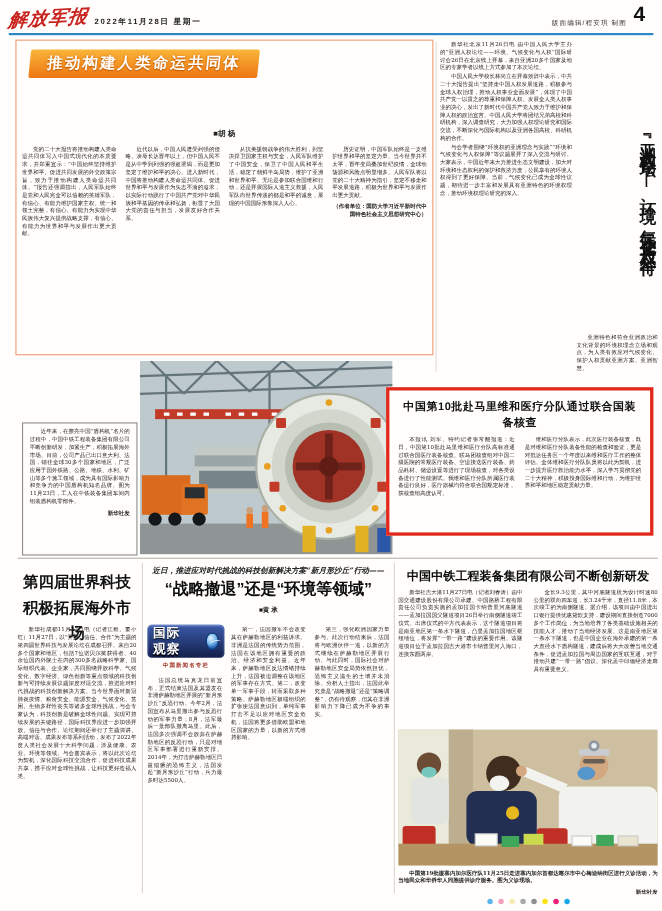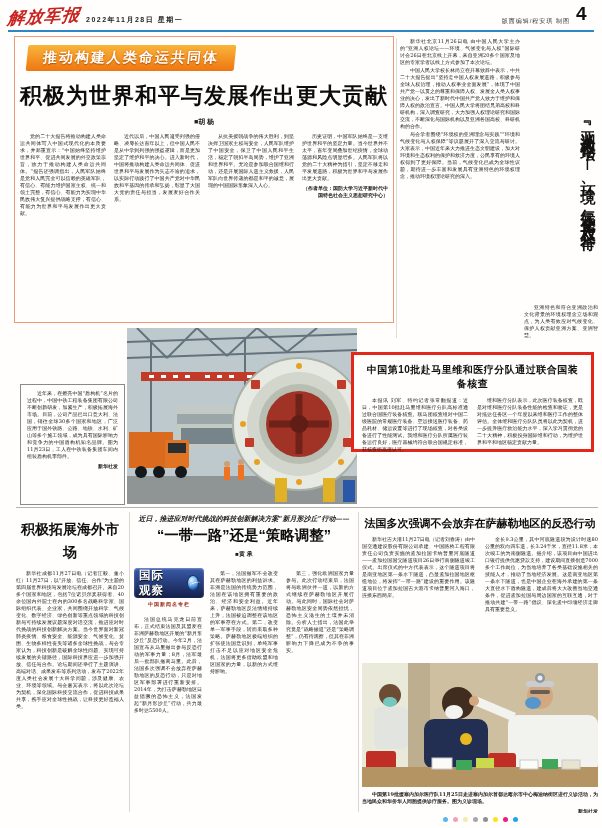--- a/index.html
+++ b/index.html
@@ -42,21 +42,21 @@
   
   .forum-body { left:400px; top:38px; width:120px; height:306px; overflow:hidden; }
   .forum-body p { margin-bottom:1px; }
   .col-rule-top { left:396px; top:38px; width:1px; height:300px; background:#e0ddd6; }
   .vertical-headline { left:527px; top:42px; width:70px; height:258px;
       writing-mode:vertical-rl; font-size:15px; font-weight:900; letter-spacing:3px;
       color:#111; margin:auto; display:flex; justify-content:center; }
   .forum-sub { left:524px; top:304px; width:74px; height:44px; overflow:hidden; }
 
   
-  .red-box { left:351px; top:352px; width:243px; height:100px; background:#fffefc;
+  .red-box { left:351px; top:352px; width:243px; height:135px; background:#fffefc;
       border:3px solid #e3271b; z-index:3; padding:5px 8px; }
   .red-headline { text-align:center; font-size:10px; font-weight:900; color:#111;
       letter-spacing:.5px; margin-top:3px; }
   .red-cols { display:flex; gap:9px; margin-top:6px; }
   .red-col { width:106px; height:80px; overflow:hidden; }
 
   
   .tbm-photo { left:127px; top:328px; width:230px; height:176px; z-index:1; overflow:hidden; }
   .caption-box { left:20px; top:384px; width:105px; height:121px; border:1px solid #8a8a8a;
       background:#fffefc; z-index:2; padding:5px 6px; overflow:hidden; }
@@ -110,21 +110,20 @@
 <div id="page">
 
   <div class="abs logo">解放军报</div>
   <div class="abs date">2022年11月28日 星期一</div>
   <div class="abs editor">版面编辑/程安琪 制图</div>
   <div class="abs pagenum">4</div>
   <div class="abs header-rule"></div>
 
   <div class="abs lead-box">
     <div class="lead-badge">推动构建人类命运共同体</div>
-    <div class="lead-headline">积极为世界和平与发展作出更大贡献</div>
     <div class="lead-byline">■胡 杨</div>
     <div class="lead-cols">
       <div class="lead-col smalltext">党的二十大报告将推动构建人类命运共同体写入中国式现代化的本质要求，并郑重宣示：“中国始终坚持维护世界和平、促进共同发展的外交政策宗旨，致力于推动构建人类命运共同体。”报告还强调指出，人民军队始终是党和人民完全可以信赖的英雄军队，有信心、有能力维护国家主权、统一和领土完整，有信心、有能力为实现中华民族伟大复兴提供战略支撑，有信心、有能力为世界和平与发展作出更大贡献。</div>
       <div class="lead-col smalltext">近代以后，中国人民遭受列强的侵略、凌辱长达百年以上，但中国人民不是从中学到列强的强盗逻辑，而是更加坚定了维护和平的决心。进入新时代，中国将推动构建人类命运共同体、促进世界和平与发展作为矢志不渝的追求，以实际行动践行了中国共产党对中华民族和平基因的传承和弘扬，彰显了大国大党的责任与担当，发展友好合作关系。</div>
       <div class="lead-col smalltext">从抗美援朝战争的伟大胜利，到坚决捍卫国家主权与安全，人民军队维护了中国安全，保卫了中国人民和平生活，稳定了朝鲜半岛局势，维护了亚洲和世界和平。无论是参加联合国维和行动，还是开展国际人道主义救援，人民军队向世界传递的都是和平的诚意，展现的中国国际形象深入人心。</div>
       <div class="lead-col">
         <div class="smalltext">历史证明，中国军队始终是一支维护世界和平的坚定力量。当今世界并不太平，百年变局叠加世纪疫情，全球动荡源和风险点明显增多。人民军队将以党的二十大精神为指引，坚定不移走和平发展道路，积极为世界和平与发展作出更大贡献。</div>
         <div class="tailnote">（作者单位：国防大学习近平新时代中国特色社会主义思想研究中心）</div>
       </div>
     </div>
@@ -226,37 +225,38 @@
       <div class="red-col smalltext">本报讯 刘军、特约记者张常翻报道：近日，中国第10批赴马里维和医疗分队高标准通过联合国医疗装备核查。联马团核查组对中国二级医院的常规医疗装备、空运接送医疗装备、药品耗材、储运设置等进行了现场核查，对各类设备进行了性能测试。我维和医疗分队所属医疗装备运行良好，医疗器械均符合联合国规定标准，获核查组高度认可。</div>
       <div class="red-col smalltext">维和医疗分队表示，此次医疗装备核查，既是对维和医疗分队装备性能的检查和验证，更是对抵达任务区一个年度以来维和医疗工作的整体评估。全体维和医疗分队队员将以此为契机，进一步提升医疗救治能力水平，深入学习贯彻党的二十大精神，积极投身国际维和行动，为维护世界和平和地区稳定贡献力量。</div>
     </div>
   </div>
 
   <div class="abs bottom-rule"></div>
   <div class="abs v-rule1"></div>
   <div class="abs v-rule2"></div>
 
   <div class="abs sci-headline">
+    <div>第四届世界科技</div>
     <div>积极拓展海外市场</div>
   </div>
   <div class="abs sci-body smalltext">新华社成都11月27日电（记者江毅、董小红）11月27日，以“开放、信任、合作”为主题的第四届世界科技与发展论坛在成都召开。来自20多个国家和地区，包括7位诺贝尔奖获得者、40余位国内外院士在内的300多名战略科学家、国际组织代表、企业家，共同围绕开放科学、气候变化、数字经济、绿色创新等重点领域的科技创新与可持续发展议题深度对话交流，推进应对时代挑战的科技创新解决方案。当今世界面对新冠肺炎疫情、粮食安全、能源安全、气候变化、贫困、生物多样性丧失等诸多全球性挑战，与会专家认为，科技创新是破解全球性问题、实现可持续发展的关键路径，国际科技界应进一步加强开放、信任与合作。论坛期间还举行了主题演讲、高端对话、成果发布等系列活动，发布了2022年度人类社会发展十大科学问题，涉及健康、农业、环境等领域。与会嘉宾表示，将以此次论坛为契机，深化国际科技交流合作，促进科技成果共享，携手应对全球性挑战，让科技更好造福人类。</div>
 
   <div class="abs obs-kicker">近日，推进应对时代挑战的科技创新解决方案“新月形沙丘”行动——</div>
-  <div class="abs obs-headline">“一带一路”还是“策略调整”</div>
+  <div class="abs obs-headline">“战略撤退”还是“环境等领域”</div>
   <div class="abs obs-byline">■黄 承</div>
   <div class="abs obs-badge">
     <span class="obs-badge-title">国际观察</span>
     <span class="globe"></span>
   </div>
   <div class="abs obs-badge-sub">中国新闻名专栏</div>
   <div class="abs obs-col1 smalltext">法国总统马克龙日前宣布，正式结束法国及其盟友在非洲萨赫勒地区开展的“新月形沙丘”反恐行动。今年2月，法国宣布从马里撤出参与反恐行动的军事力量；8月，法军最后一批部队撤离马里。此后，法国多次强调不会放弃在萨赫勒地区的反恐行动，只是对地区军事部署进行重新安排。2014年，为打击萨赫勒地区日益猖獗的恐怖主义，法国发起“新月形沙丘”行动，兵力最多时达5500人。</div>
   <div class="abs obs-col2 smalltext">第一，法国撤军不会改变其在萨赫勒地区的利益诉求。非洲是法国的传统势力范围，法国在该地区拥有重要的政治、经济和安全利益。近年来，萨赫勒地区反法情绪持续上升，法国被迫调整在该地区的军事存在方式。第二，改变单一军事手段，转而采取多种策略。萨赫勒地区极端组织的扩张使法国意识到，单纯军事打击不足以应对地区安全危机，法国将更多借助欧盟和地区国家的力量，以新的方式维持影响。</div>
   <div class="abs obs-col3 smalltext">第三，强化欧洲国家力量参与。此次行动结束后，法国将与欧洲伙伴一道，以新的方式继续在萨赫勒地区开展行动。与此同时，国际社会对萨赫勒地区安全局势依然担忧，恐怖主义滋生的土壤并未消除。分析人士指出，法国此举究竟是“战略撤退”还是“策略调整”，仍有待观察，但其在非洲影响力下降已成为不争的事实。</div>
 
-  <div class="abs tunnel-headline">法国多次强调不会放弃在萨赫勒地区的反恐行动</div>
+  <div class="abs tunnel-headline">中国中铁工程装备集团有限公司不断创新研发</div>
   <div class="abs tunnel-cols">
     <div class="tunnel-col smalltext">新华社吉大港11月27日电（记者刘春涛）由中国交通建设股份有限公司承建、中国路桥工程有限责任公司负责实施的孟加拉国卡纳普里河底隧道——孟加拉国国父隧道项目26日举行南侧隧道竣工仪式。出席仪式的中方代表表示，这个隧道项目将是南亚地区第一条水下隧道，凸显孟加拉国地区枢纽地位，将发挥“一带一路”建设的重要作用。该隧道项目位于孟加拉国吉大港市卡纳普里河入海口，连接东西两岸。</div>
     <div class="tunnel-col smalltext">全长9.3公里，其中河底隧道段为设计时速80公里的双向四车道，长3.24千米，直径11.8米，本次竣工的为南侧隧道。据介绍，该项目由中国进出口银行提供优惠贷款支持，建设期间直接创造7000多个工作岗位，为当地培养了各类基础设施相关的技能人才，推动了当地经济发展。这是南亚地区第一条水下隧道，也是中国企业在海外承建的第一条大直径水下盾构隧道，建成后将大大改善当地交通条件，促进孟加拉国与周边国家的互联互通，对于推动共建“一带一路”倡议、深化孟中印缅经济走廊具有重要意义。</div>
   </div>
 
   <div class="abs med-photo">
     <svg width="236" height="124" viewBox="0 0 236 124" xmlns="http://www.w3.org/2000/svg">
       <rect x="0" y="0" width="236" height="124" fill="#cdbfa0"></rect>
       <rect x="0" y="0" width="46" height="124" fill="#e9ead9"></rect>
       <rect x="46" y="0" width="22" height="124" fill="#bcae8e"></rect>

